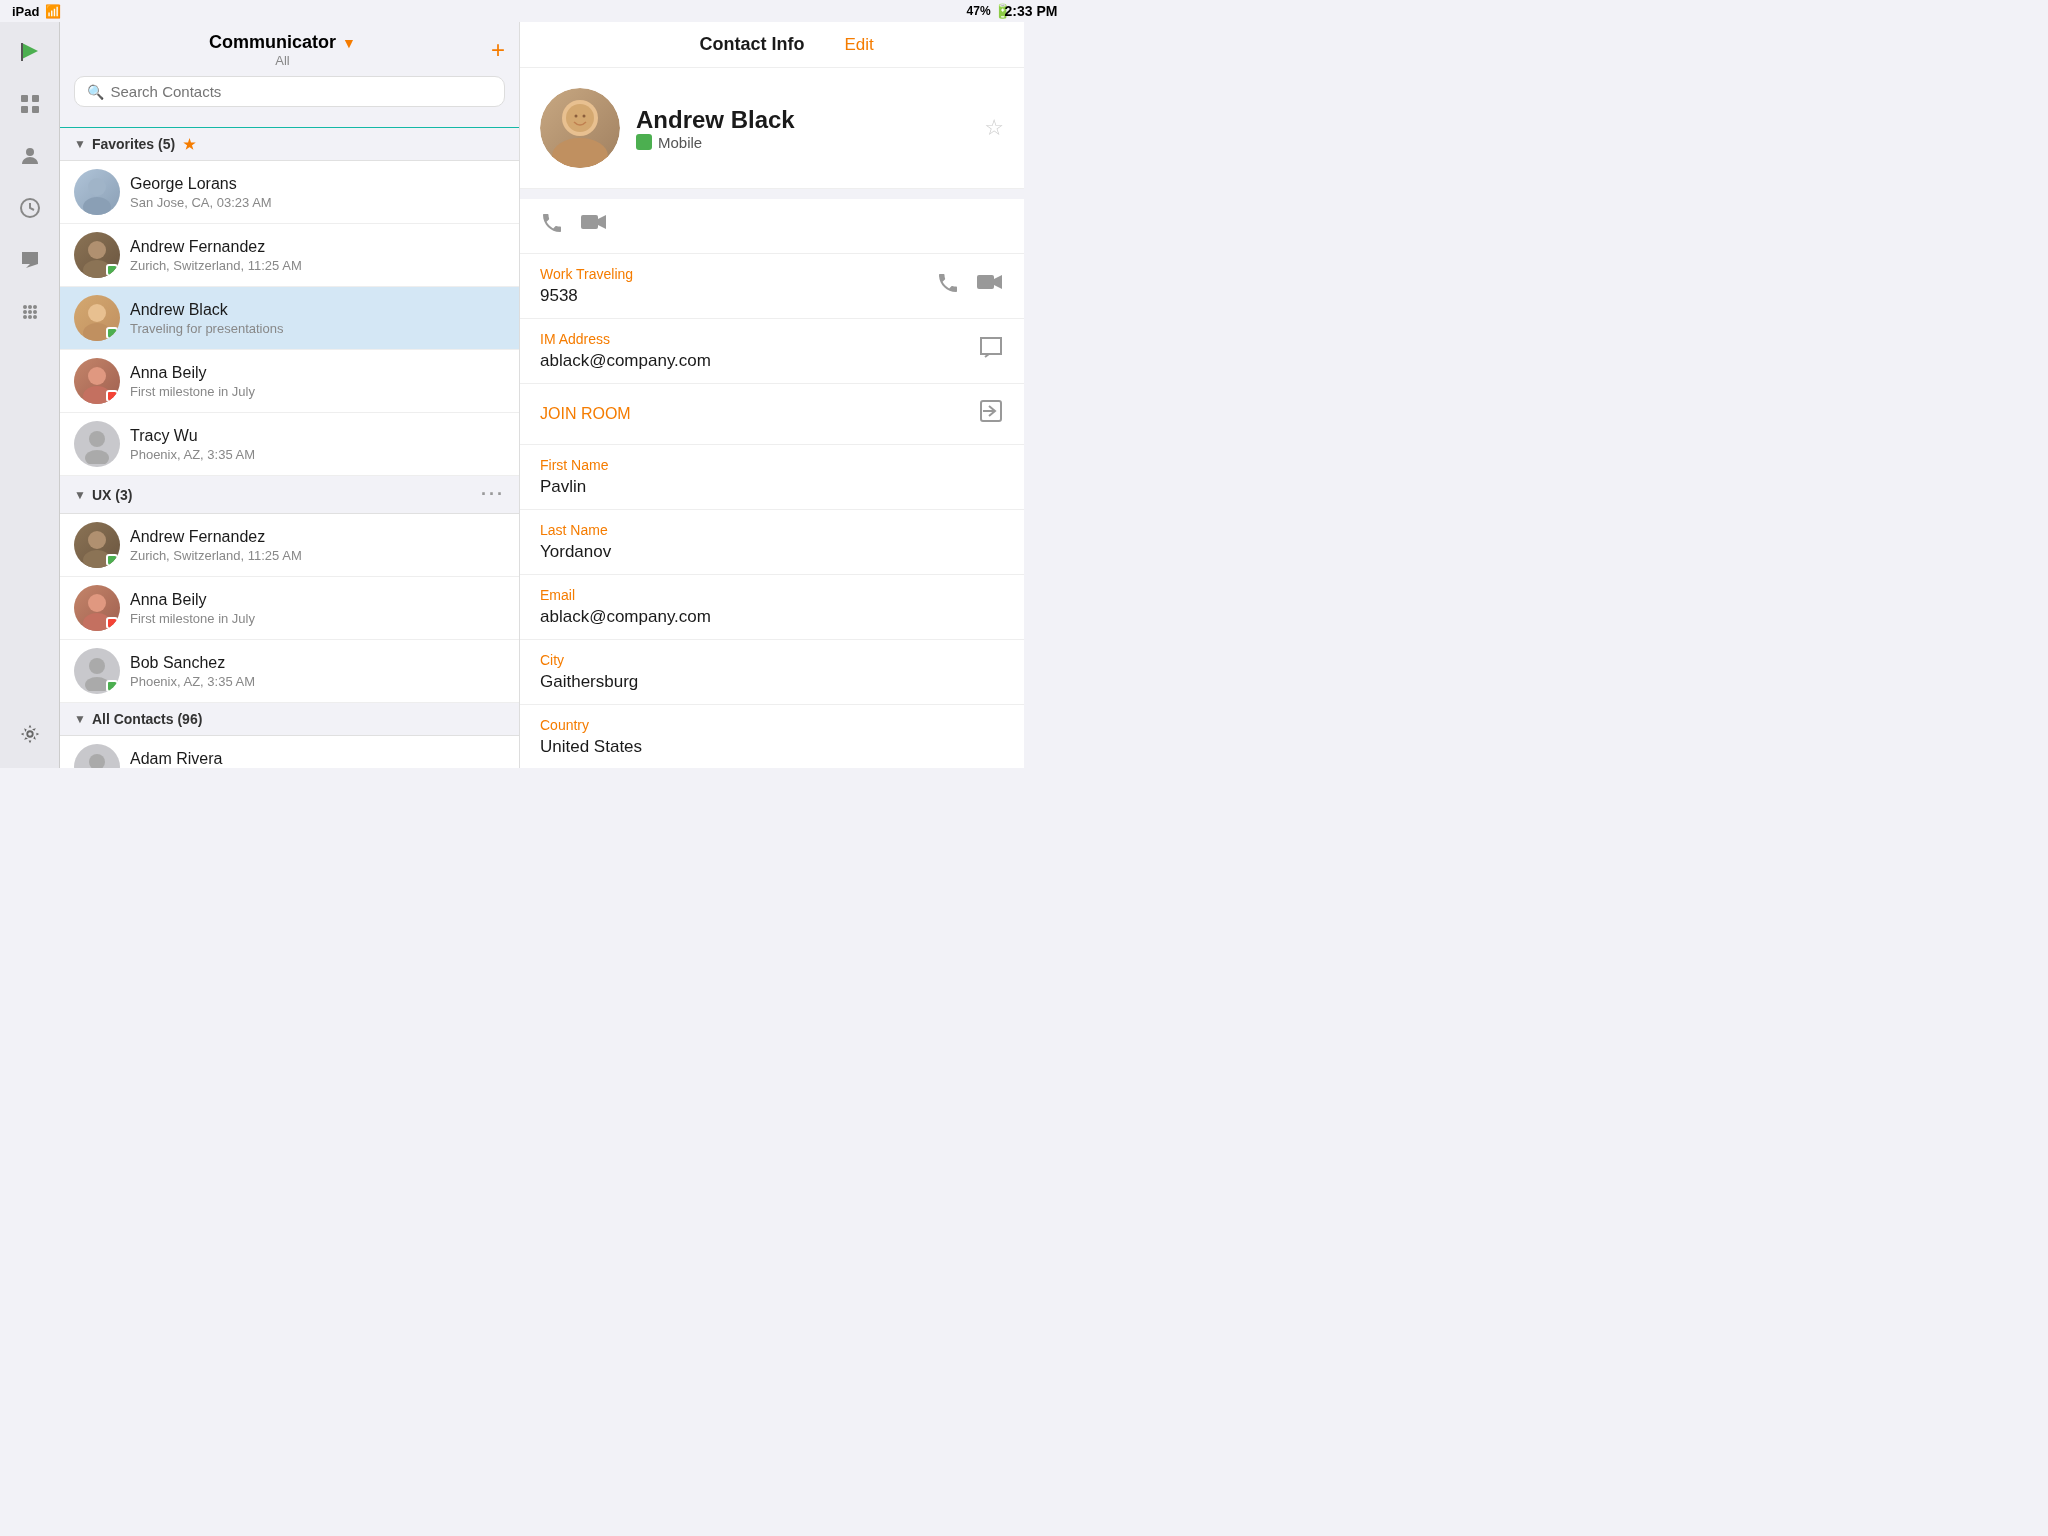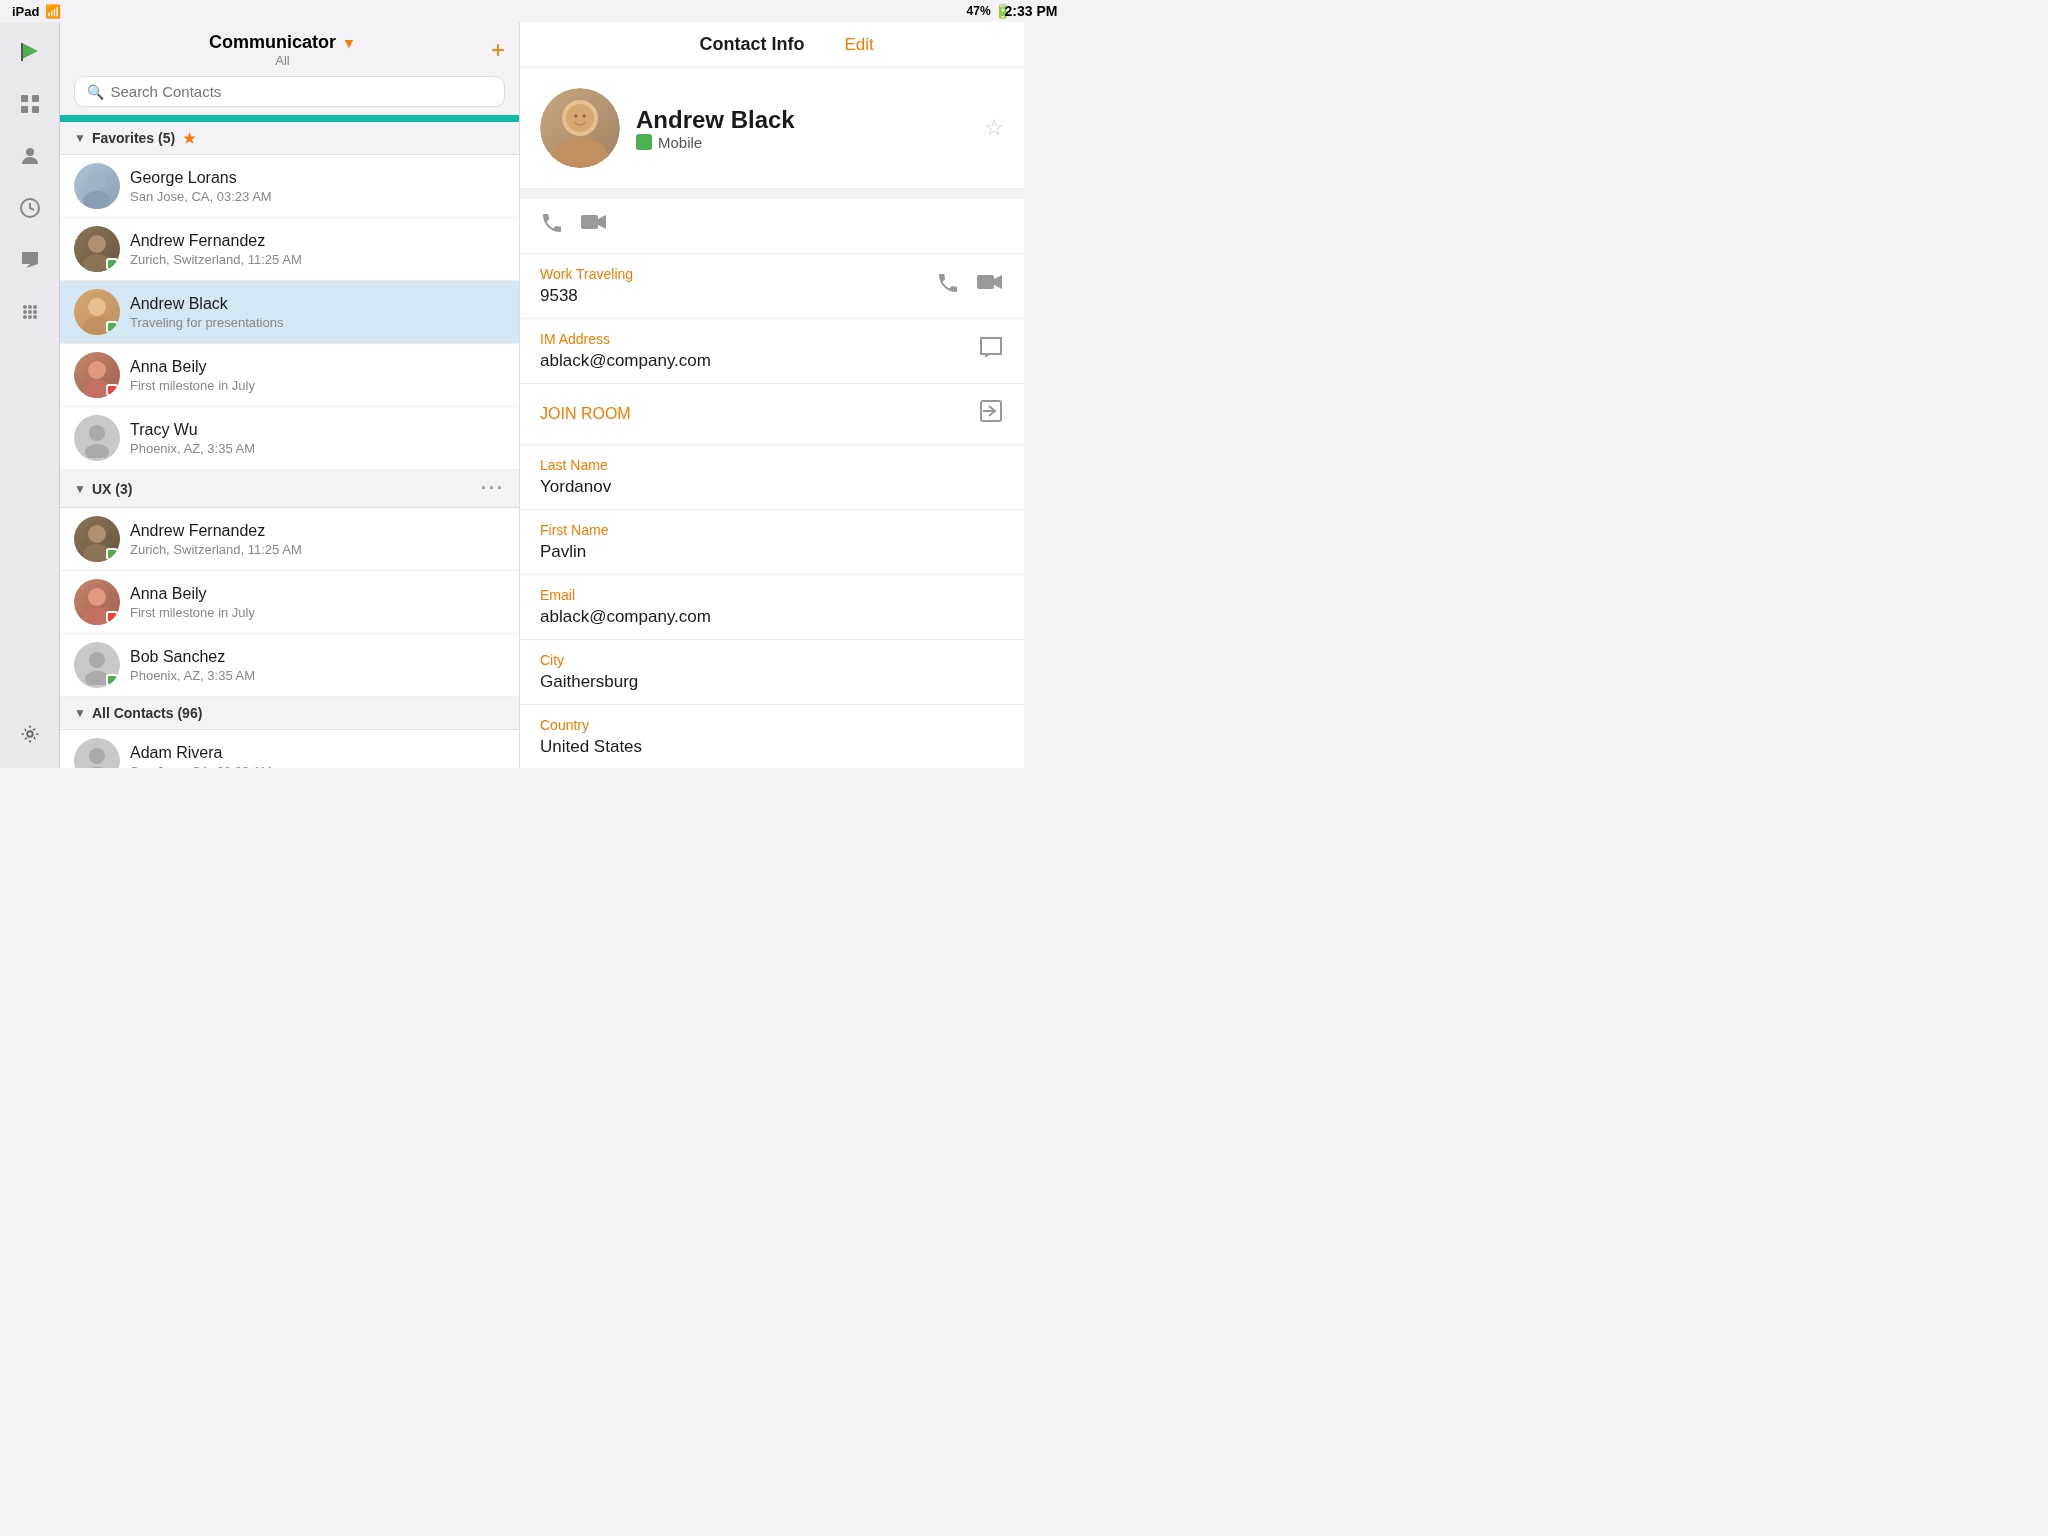--- a/index.html
+++ b/index.html
@@ -75,22 +75,22 @@
       width: 460px;
       background: #f9f9f9;
       display: flex;
       flex-direction: column;
       border-right: 1px solid #ddd;
       flex-shrink: 0;
     }
 
     .panel-header {
       background: #f2f2f7;
-      padding: 10px 14px 8px;
-      border-bottom: 7px solid #14b8a6;
+      padding: 10px 14px 20px;
+      border-bottom: 1px solid #14b8a6;
     }
     .panel-title-row {
       display: flex;
       align-items: center;
       justify-content: space-between;
       margin-bottom: 8px;
     }
     .panel-title {
       display: flex;
       align-items: center;
@@ -604,30 +604,30 @@
       <span class="join-icon">
         <svg width="26" height="26" viewBox="0 0 26 26">
             <rect x="3" y="3" width="20" height="20" rx="2" fill="none" stroke="#999" stroke-width="2"></rect>
             <polyline points="11,8 17,13 11,18" stroke="#999" stroke-width="2" fill="none"></polyline>
             <line x1="5" y1="13" x2="17" y2="13" stroke="#999" stroke-width="2"></line>
           </svg>
       </span>
     </div>
 
     <div class="detail-field">
+      <div class="field-label">First Name</div>
+      <div class="field-value">Pavlin</div>
+    </div>
+
+    <div class="detail-field">
       <div class="field-label">Last Name</div>
       <div class="field-value">Yordanov</div>
     </div>
 
     <div class="detail-field">
-      <div class="field-label">First Name</div>
-      <div class="field-value">Pavlin</div>
-    </div>
-
-    <div class="detail-field">
       <div class="field-label">Email</div>
       <div class="field-value">ablack@company.com</div>
     </div>
 
     <div class="detail-field">
       <div class="field-label">City</div>
       <div class="field-value">Gaithersburg</div>
     </div>
 
     <div class="detail-field">

